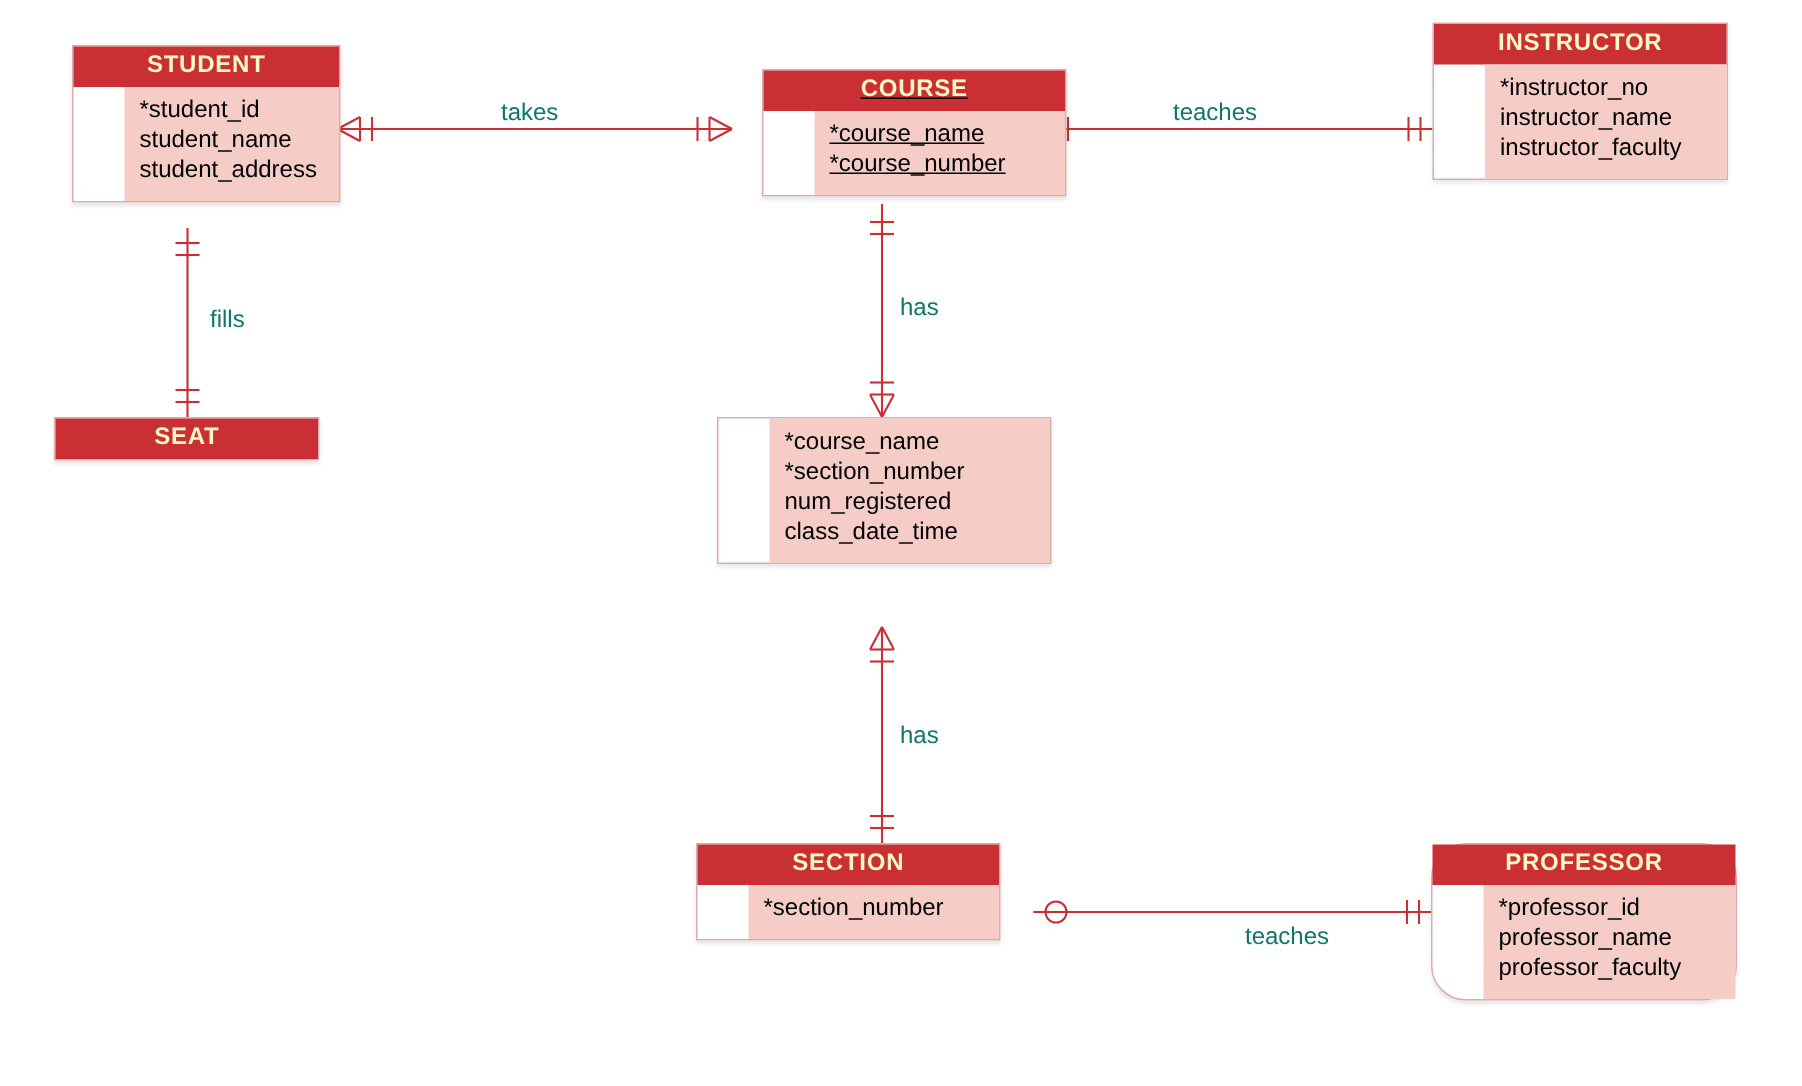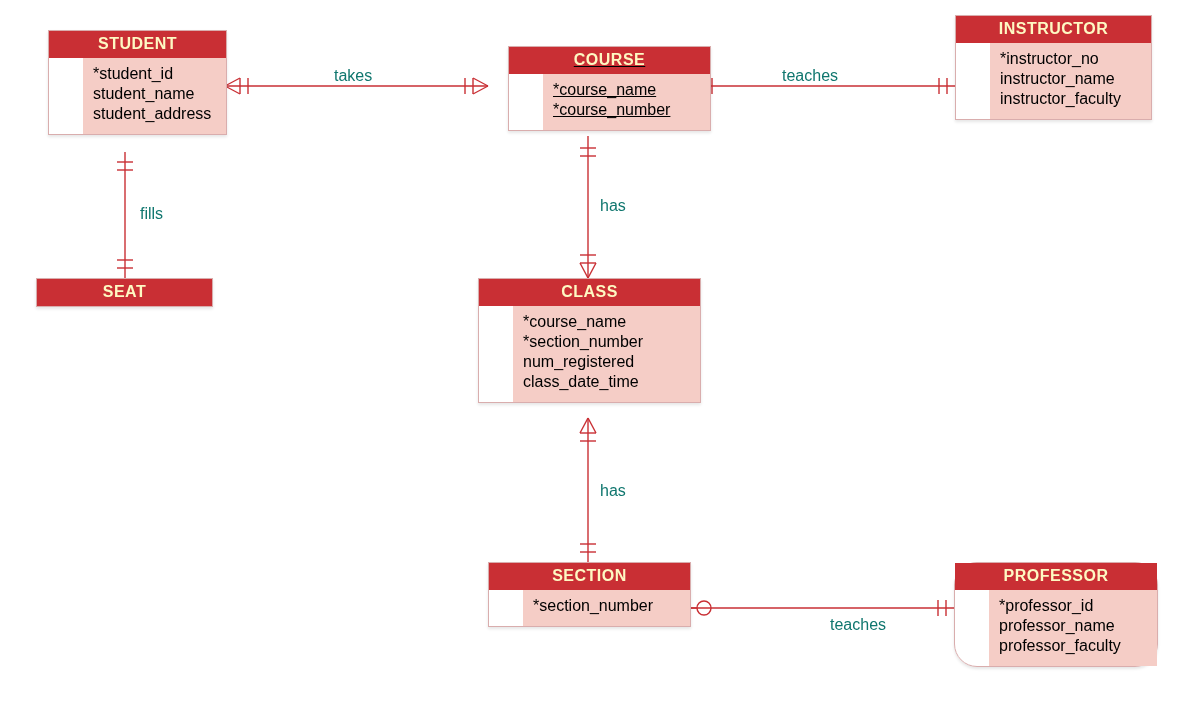--- a/index.html
+++ b/index.html
@@ -164,30 +164,29 @@
       <div class="attr">instructor_name</div>
       <div class="attr">instructor_faculty</div>
     </div>
   </div>
 
   <div class="entity" style="left:36px; top:278px; width:175px;">
     <div class="title">SEAT</div>
   </div>
 
   <div class="entity" style="left:478px; top:278px; width:221px;">
-    <div class="title">CLASS</div>
     <div class="body">
       <div class="attr">*course_name</div>
       <div class="attr">*section_number</div>
       <div class="attr">num_registered</div>
       <div class="attr">class_date_time</div>
     </div>
   </div>
 
-  <div class="entity" style="left:488px; top:562px; width:201px;">
+  <div class="entity" style="left:464px; top:562px; width:201px;">
     <div class="title">SECTION</div>
     <div class="body">
       <div class="attr">*section_number</div>
     </div>
   </div>
 
   <div class="entity" style="left:954px; top:562px; width:202px;border-radius:23px;">
     <div class="title">PROFESSOR</div>
     <div class="body">
       <div class="attr">*professor_id</div>

